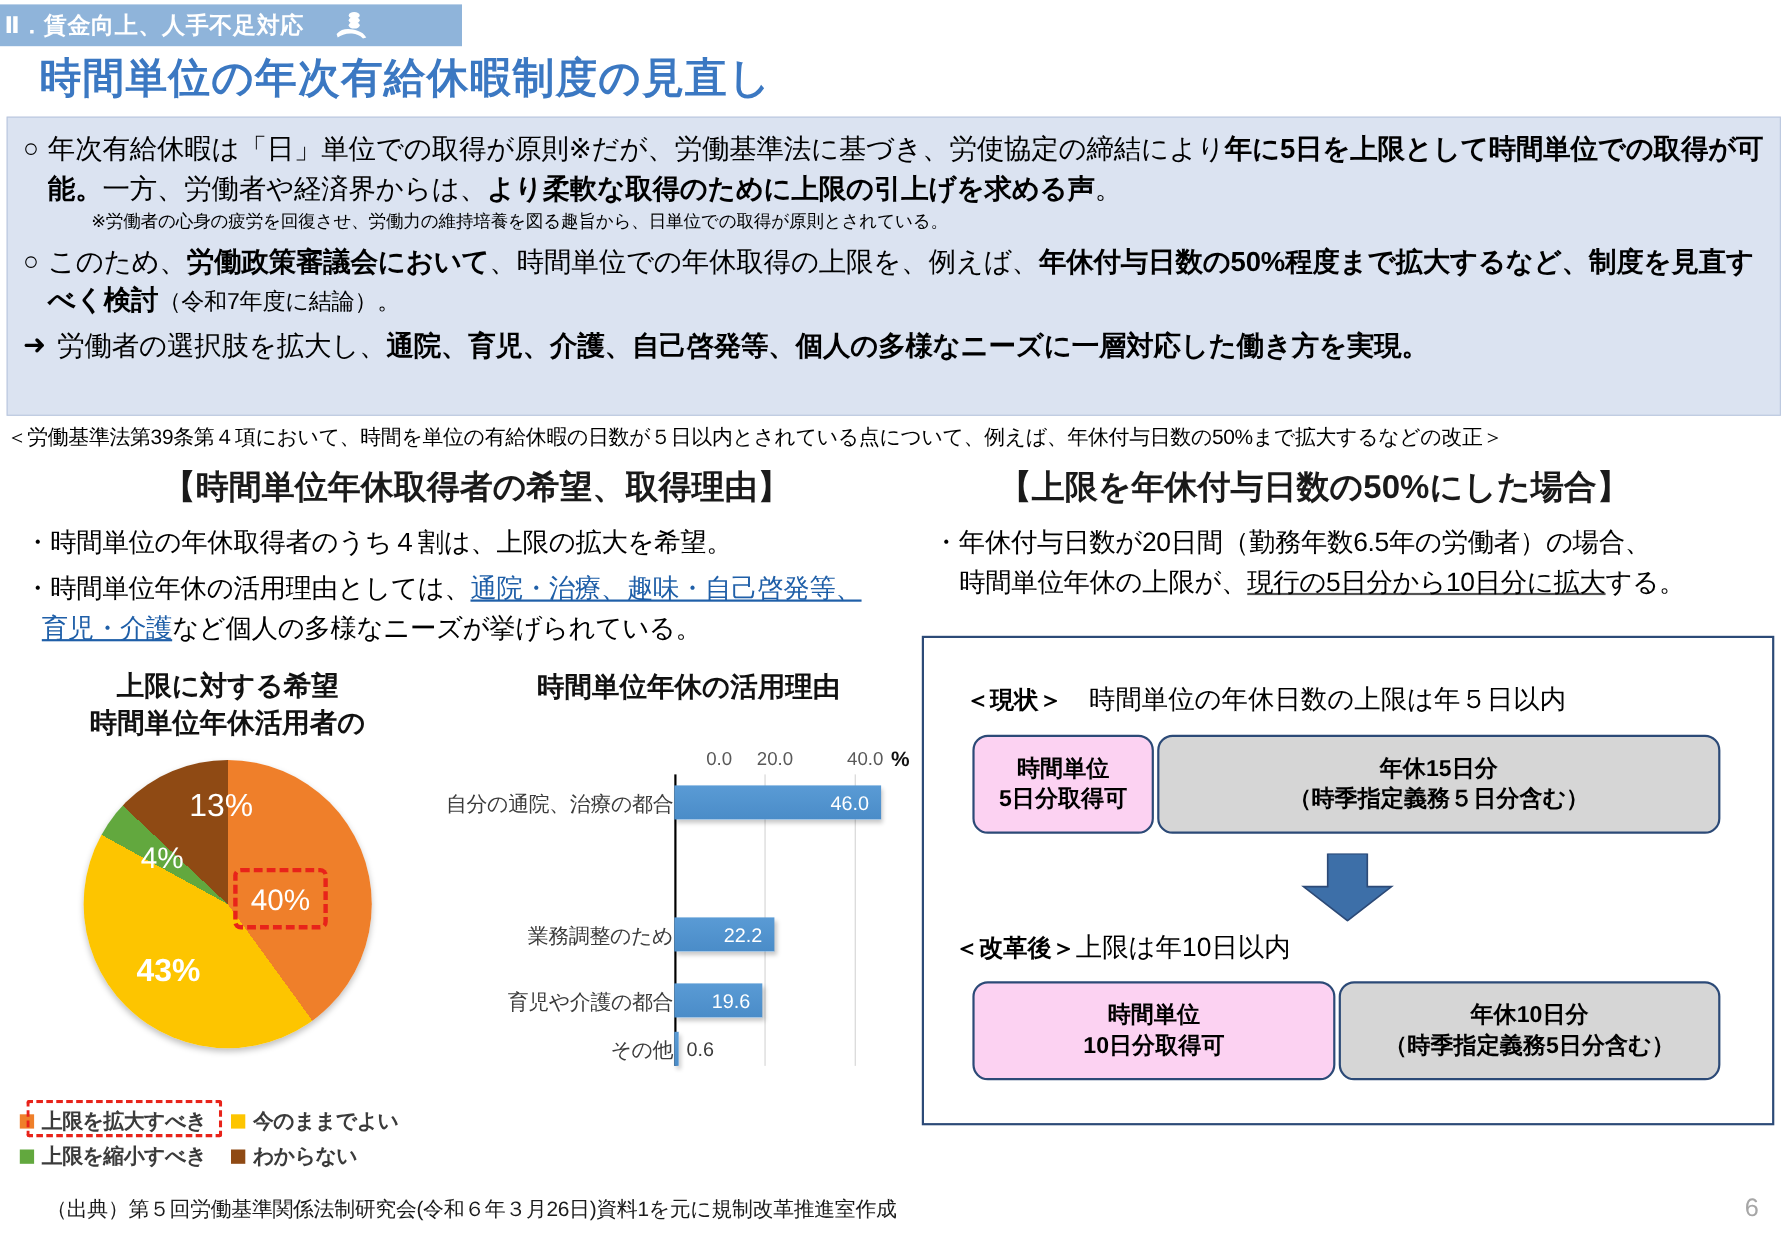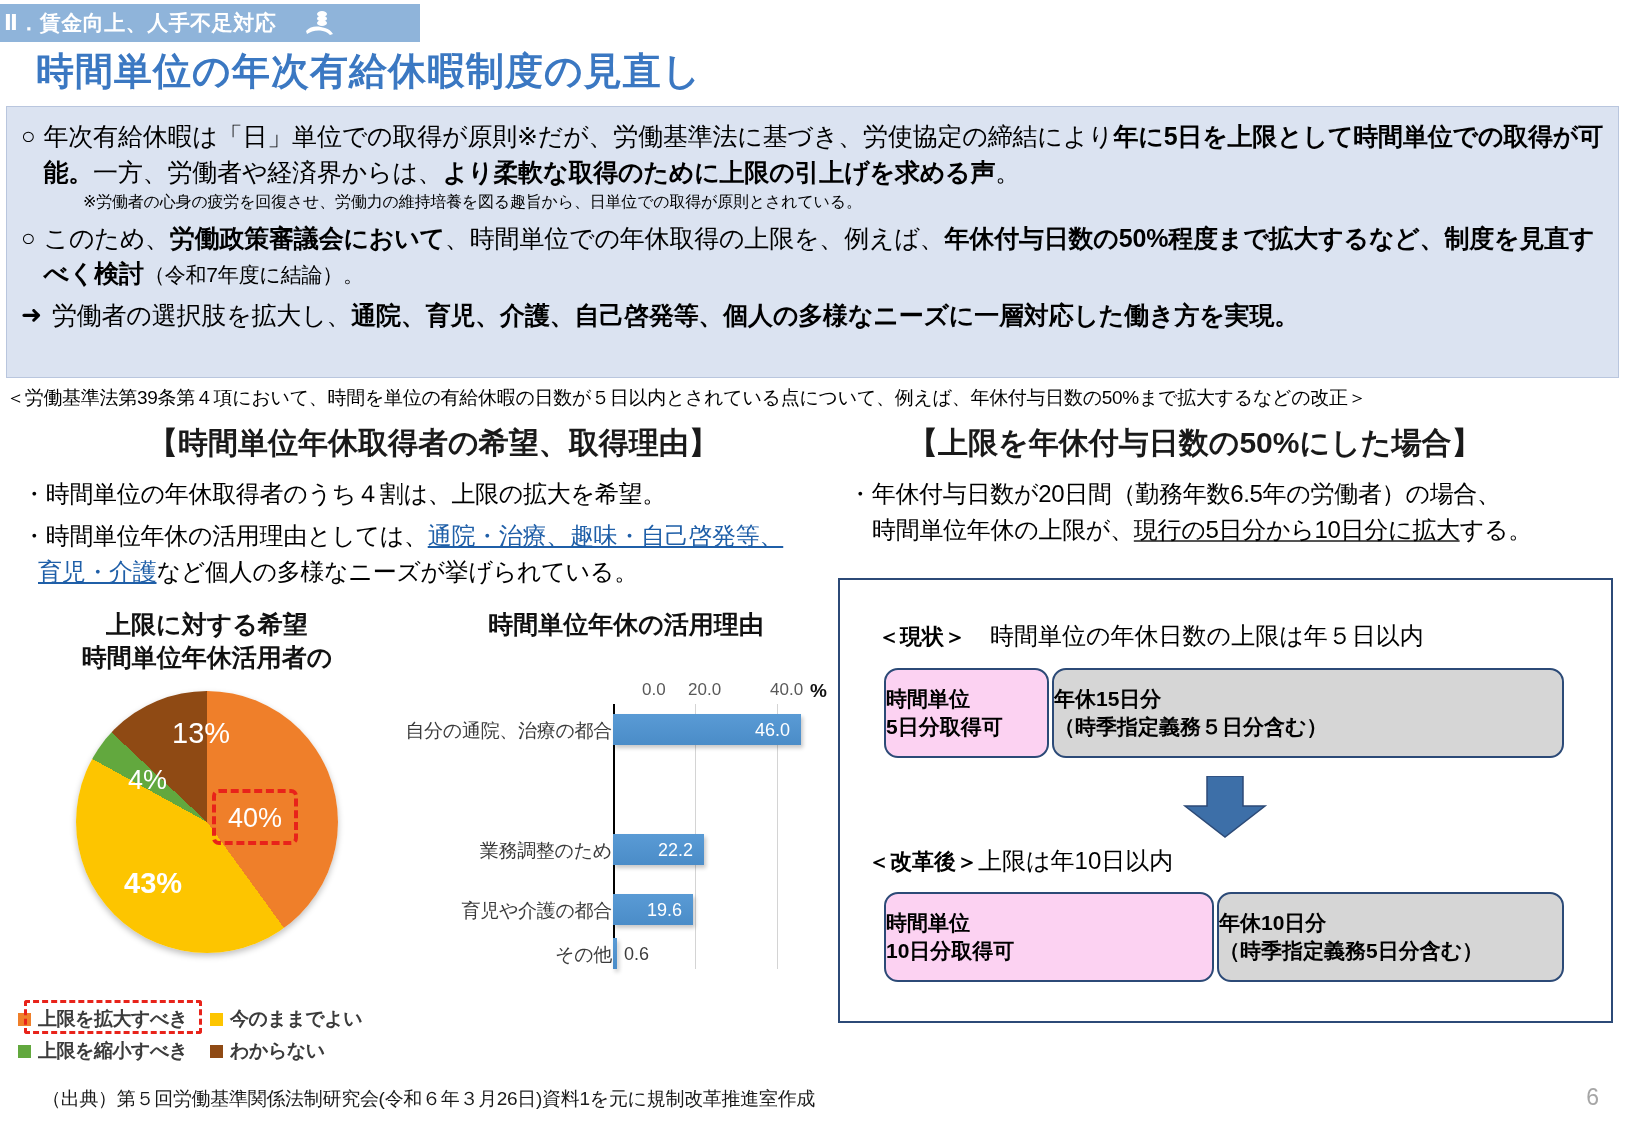--- a/index.html
+++ b/index.html
@@ -296,21 +296,21 @@
   .dg-label.now   { left: 38px; top: 40px; }
   .dg-label.after { left: 28px; top: 265px; }
 
   .pill {
     position: absolute;
     border: 2px solid #2c4a77;
     border-radius: 14px;
     box-sizing: border-box;
     display: flex;
     flex-direction: column;
-    align-items: flex-start;
+    align-items: center;
     justify-content: center;
     font-size: 21px;
     font-weight: bold;
     line-height: 1.35;
     text-align: center;
   }
   .pill.pink { background: #fcd2f2; }
   .pill.gray { background: #d6d6d6; }
   .pill.now-pink  { left: 44px;  top: 88px;  width: 165px; height: 90px; }
   .pill.now-gray  { left: 212px; top: 88px;  width: 512px; height: 90px; }

